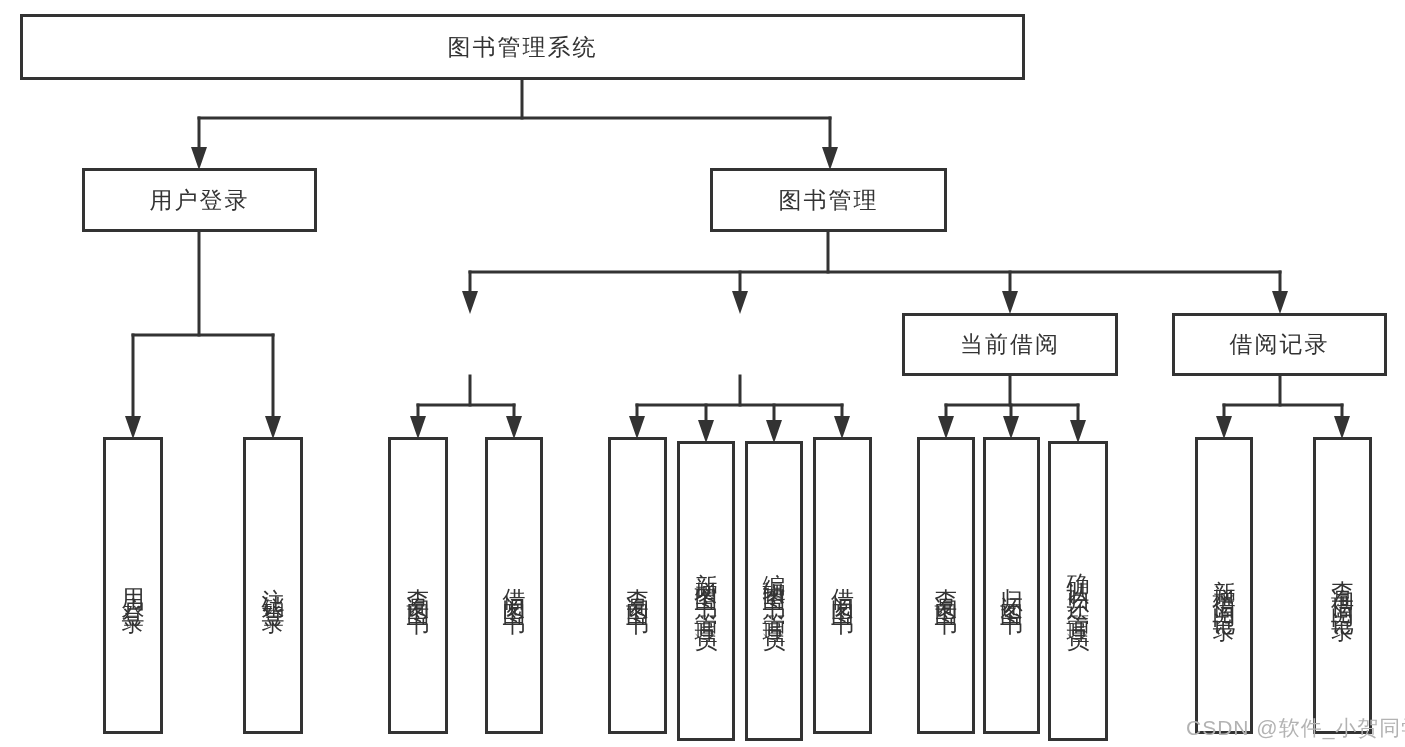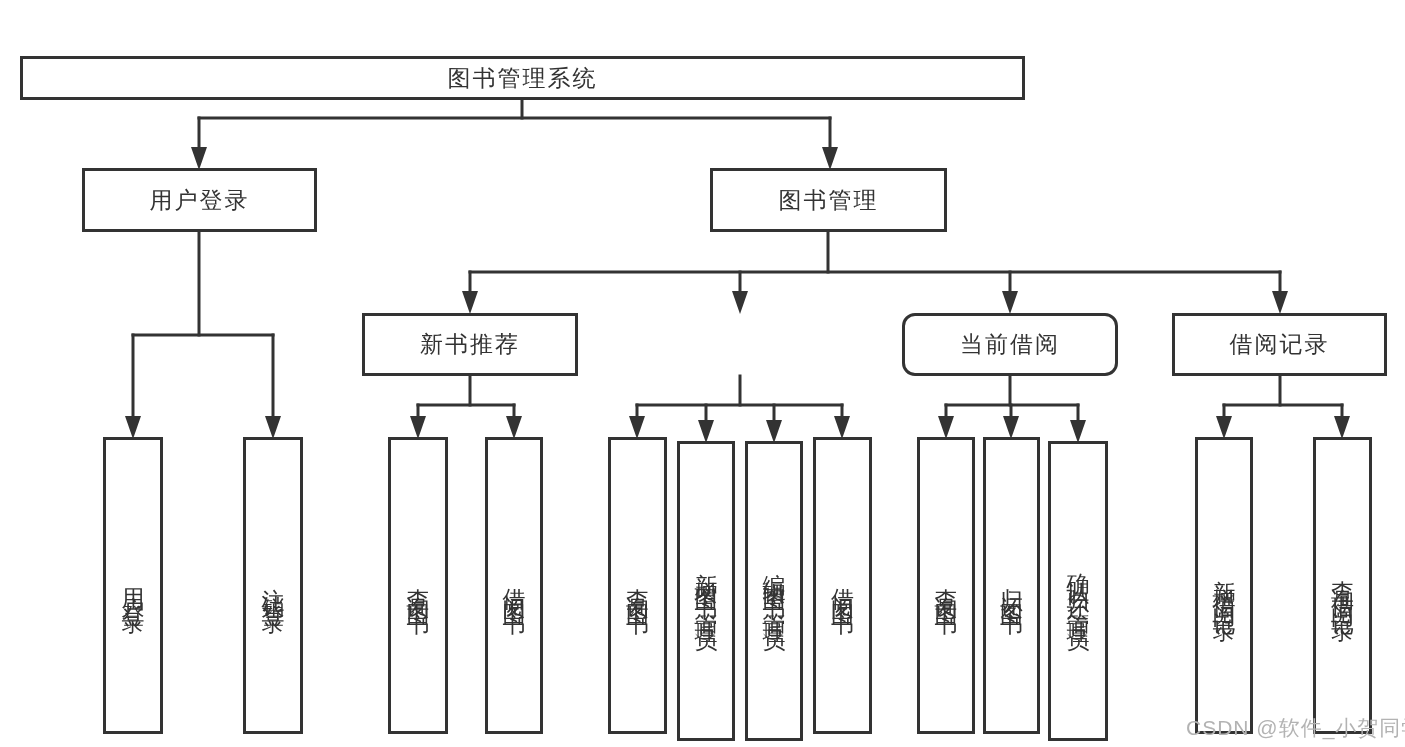--- a/index.html
+++ b/index.html
@@ -34,26 +34,26 @@
     white-space: nowrap;
   }
   .node.v span {
     writing-mode: vertical-rl;
     text-orientation: mixed;
     font-size: 23px;
     letter-spacing: 8px;
     line-height: 1;
   }
   
-  .n-root          { left: 20px;   top: 14px;  width: 1005px; height: 44px; margin-top: 42px; }
+  .n-root          { left: 20px;   top: 14px;  width: 1005px; height: 66px; }
   .n-user-login    { left: 82px;   top: 168px; width: 235px;  height: 64px; }
   .n-book-mgmt     { left: 710px;  top: 168px; width: 237px;  height: 64px; align-items: center; }
   .n-new-book      { left: 362px;  top: 313px; width: 216px;  height: 63px; }
   .n-book-borrow   { left: 632px;  top: 313px; width: 216px;  height: 63px; }
-  .n-current-borrow{ left: 902px;  top: 313px; width: 216px;  height: 63px; border-radius: 13px; }
+  .n-current-borrow{ left: 902px;  top: 313px; width: 216px;  height: 63px; }
   .n-borrow-record { left: 1172px; top: 313px; width: 215px;  height: 63px; }
   
   .l-user-login { left: 103px;  top: 437px; width: 60px; height: 297px; }
   .l-logout     { left: 243px;  top: 437px; width: 60px; height: 297px; }
   .l-q1         { left: 388px;  top: 437px; width: 60px; height: 297px; }
   .l-b1         { left: 485px;  top: 437px; width: 58px; height: 297px; }
   .l-q2         { left: 608px;  top: 437px; width: 59px; height: 297px; }
   .l-add        { left: 677px;  top: 441px; width: 58px; height: 300px; }
   .l-edit       { left: 745px;  top: 441px; width: 58px; height: 300px; }
   .l-b2         { left: 813px;  top: 437px; width: 59px; height: 297px; }
@@ -137,23 +137,20 @@
     <span>图书管理系统</span>
   </div>
 
   <div class="node h n-user-login">
     <span>用户登录</span>
   </div>
   <div class="node h n-book-mgmt">
     <span>图书管理</span>
   </div>
 
-  <div class="node h n-new-book">
-    <span>新书推荐</span>
-  </div>
   <div class="node h n-current-borrow">
     <span>当前借阅</span>
   </div>
   <div class="node h n-borrow-record">
     <span>借阅记录</span>
   </div>
 
   <div class="node v l-user-login">
     <span>用户登录</span>
   </div>

